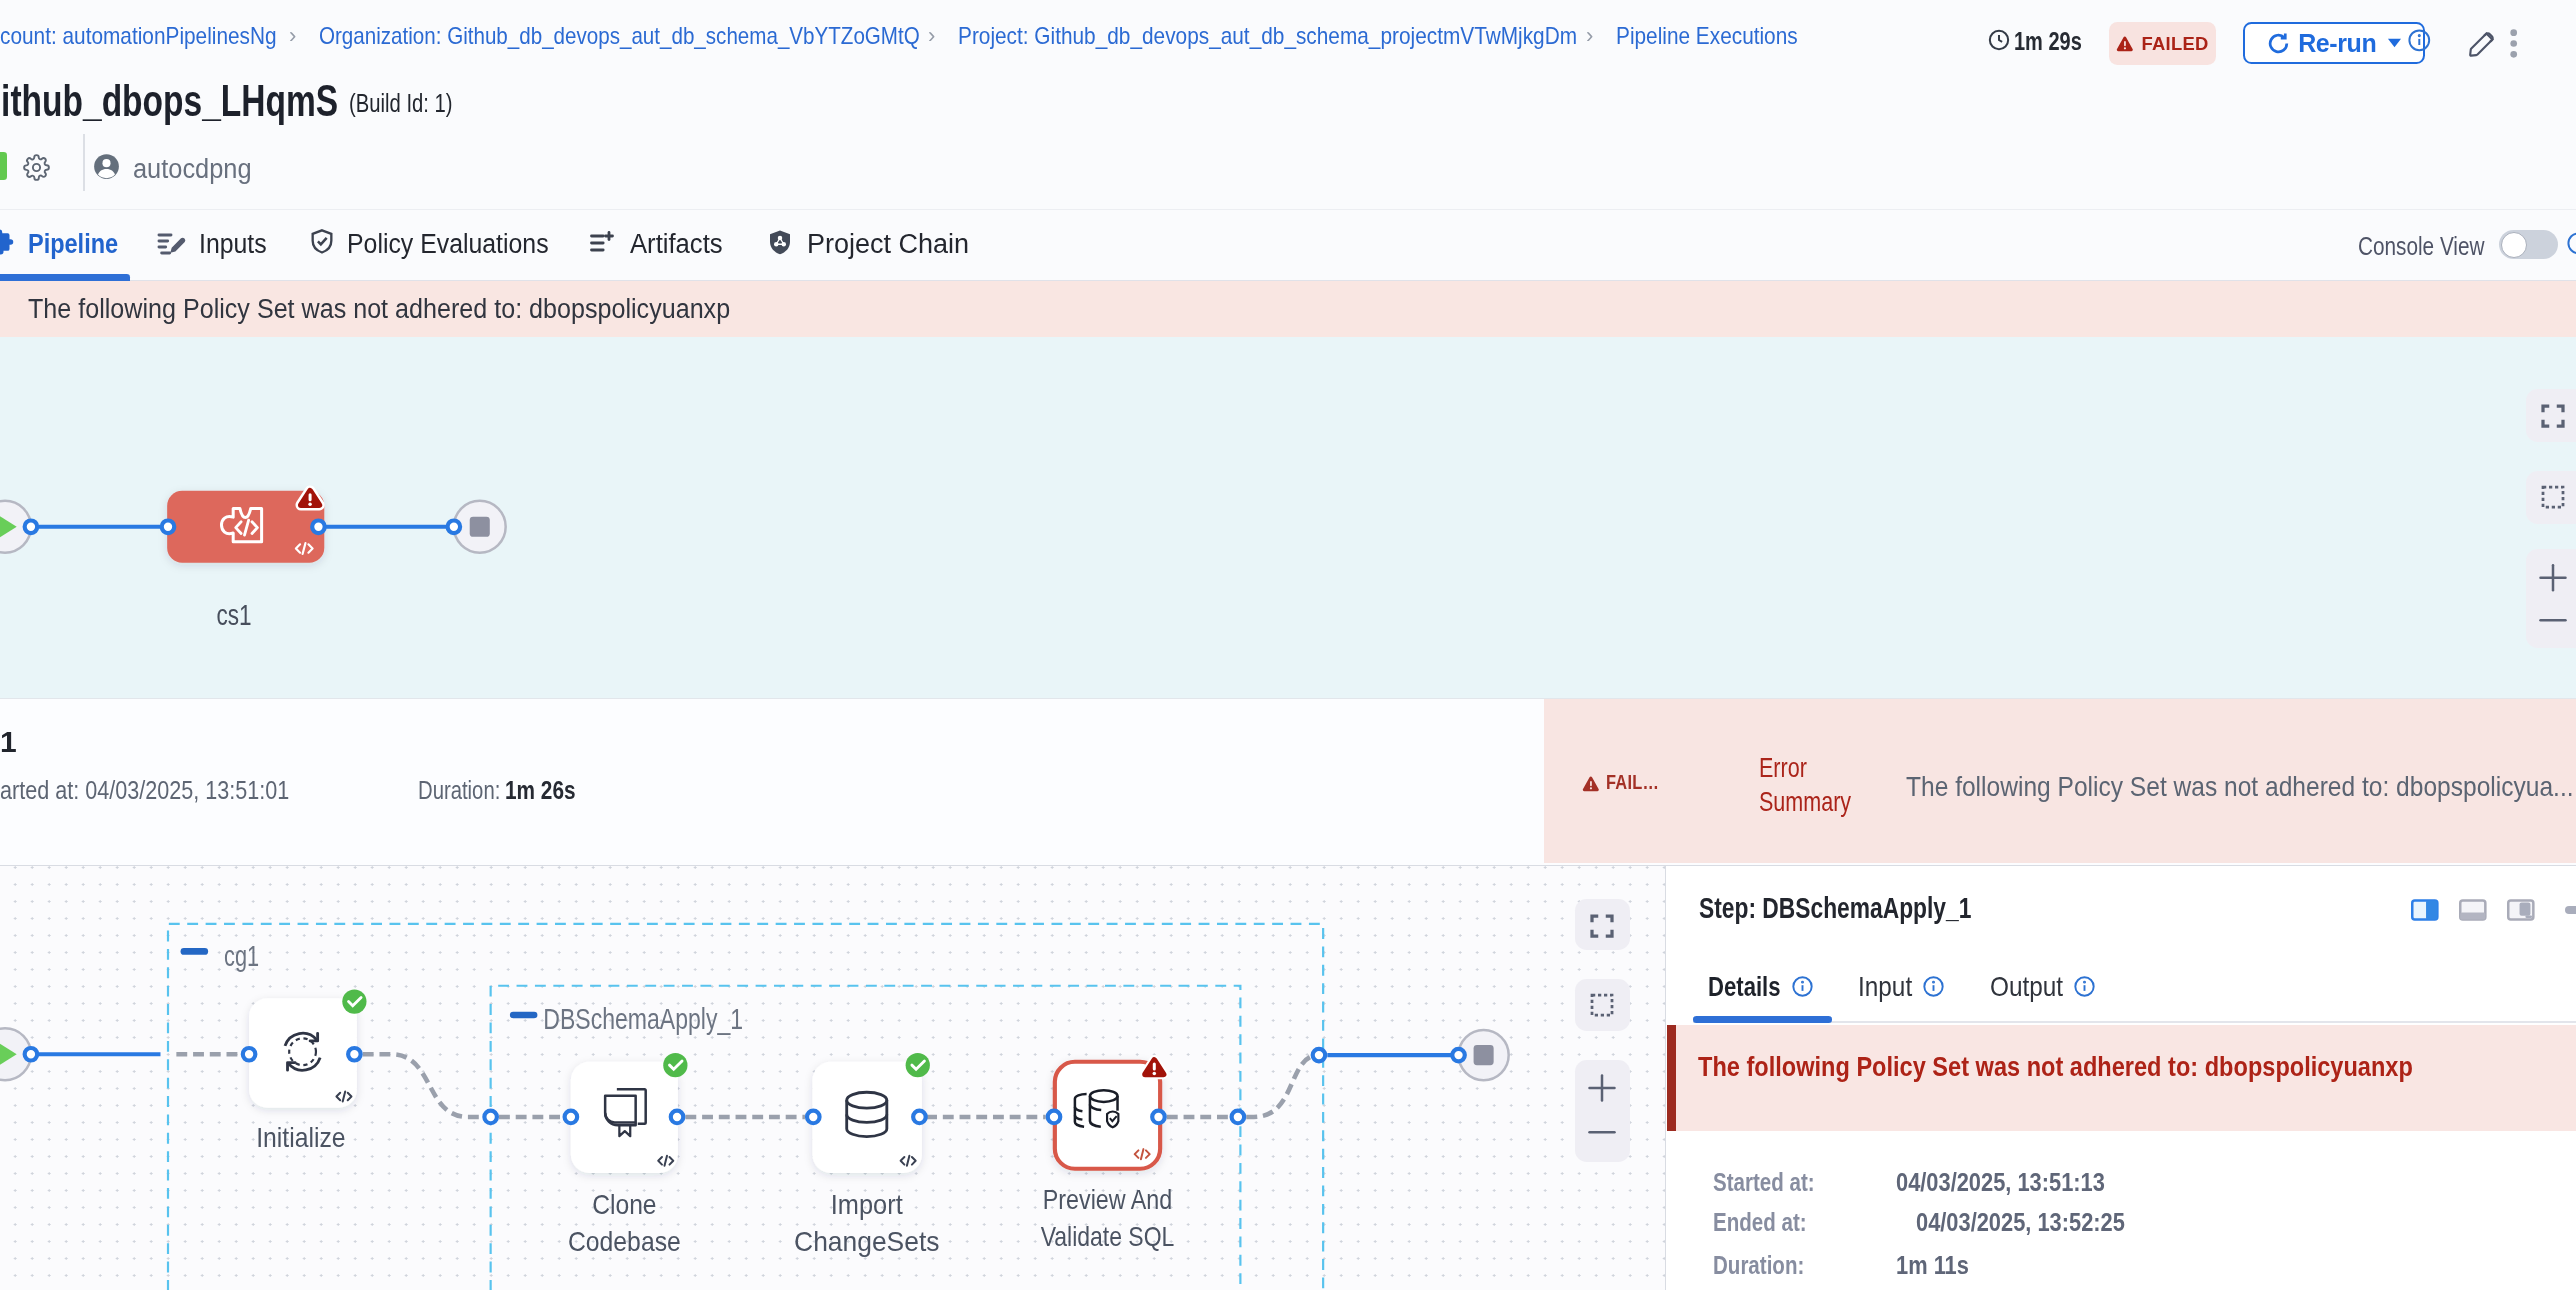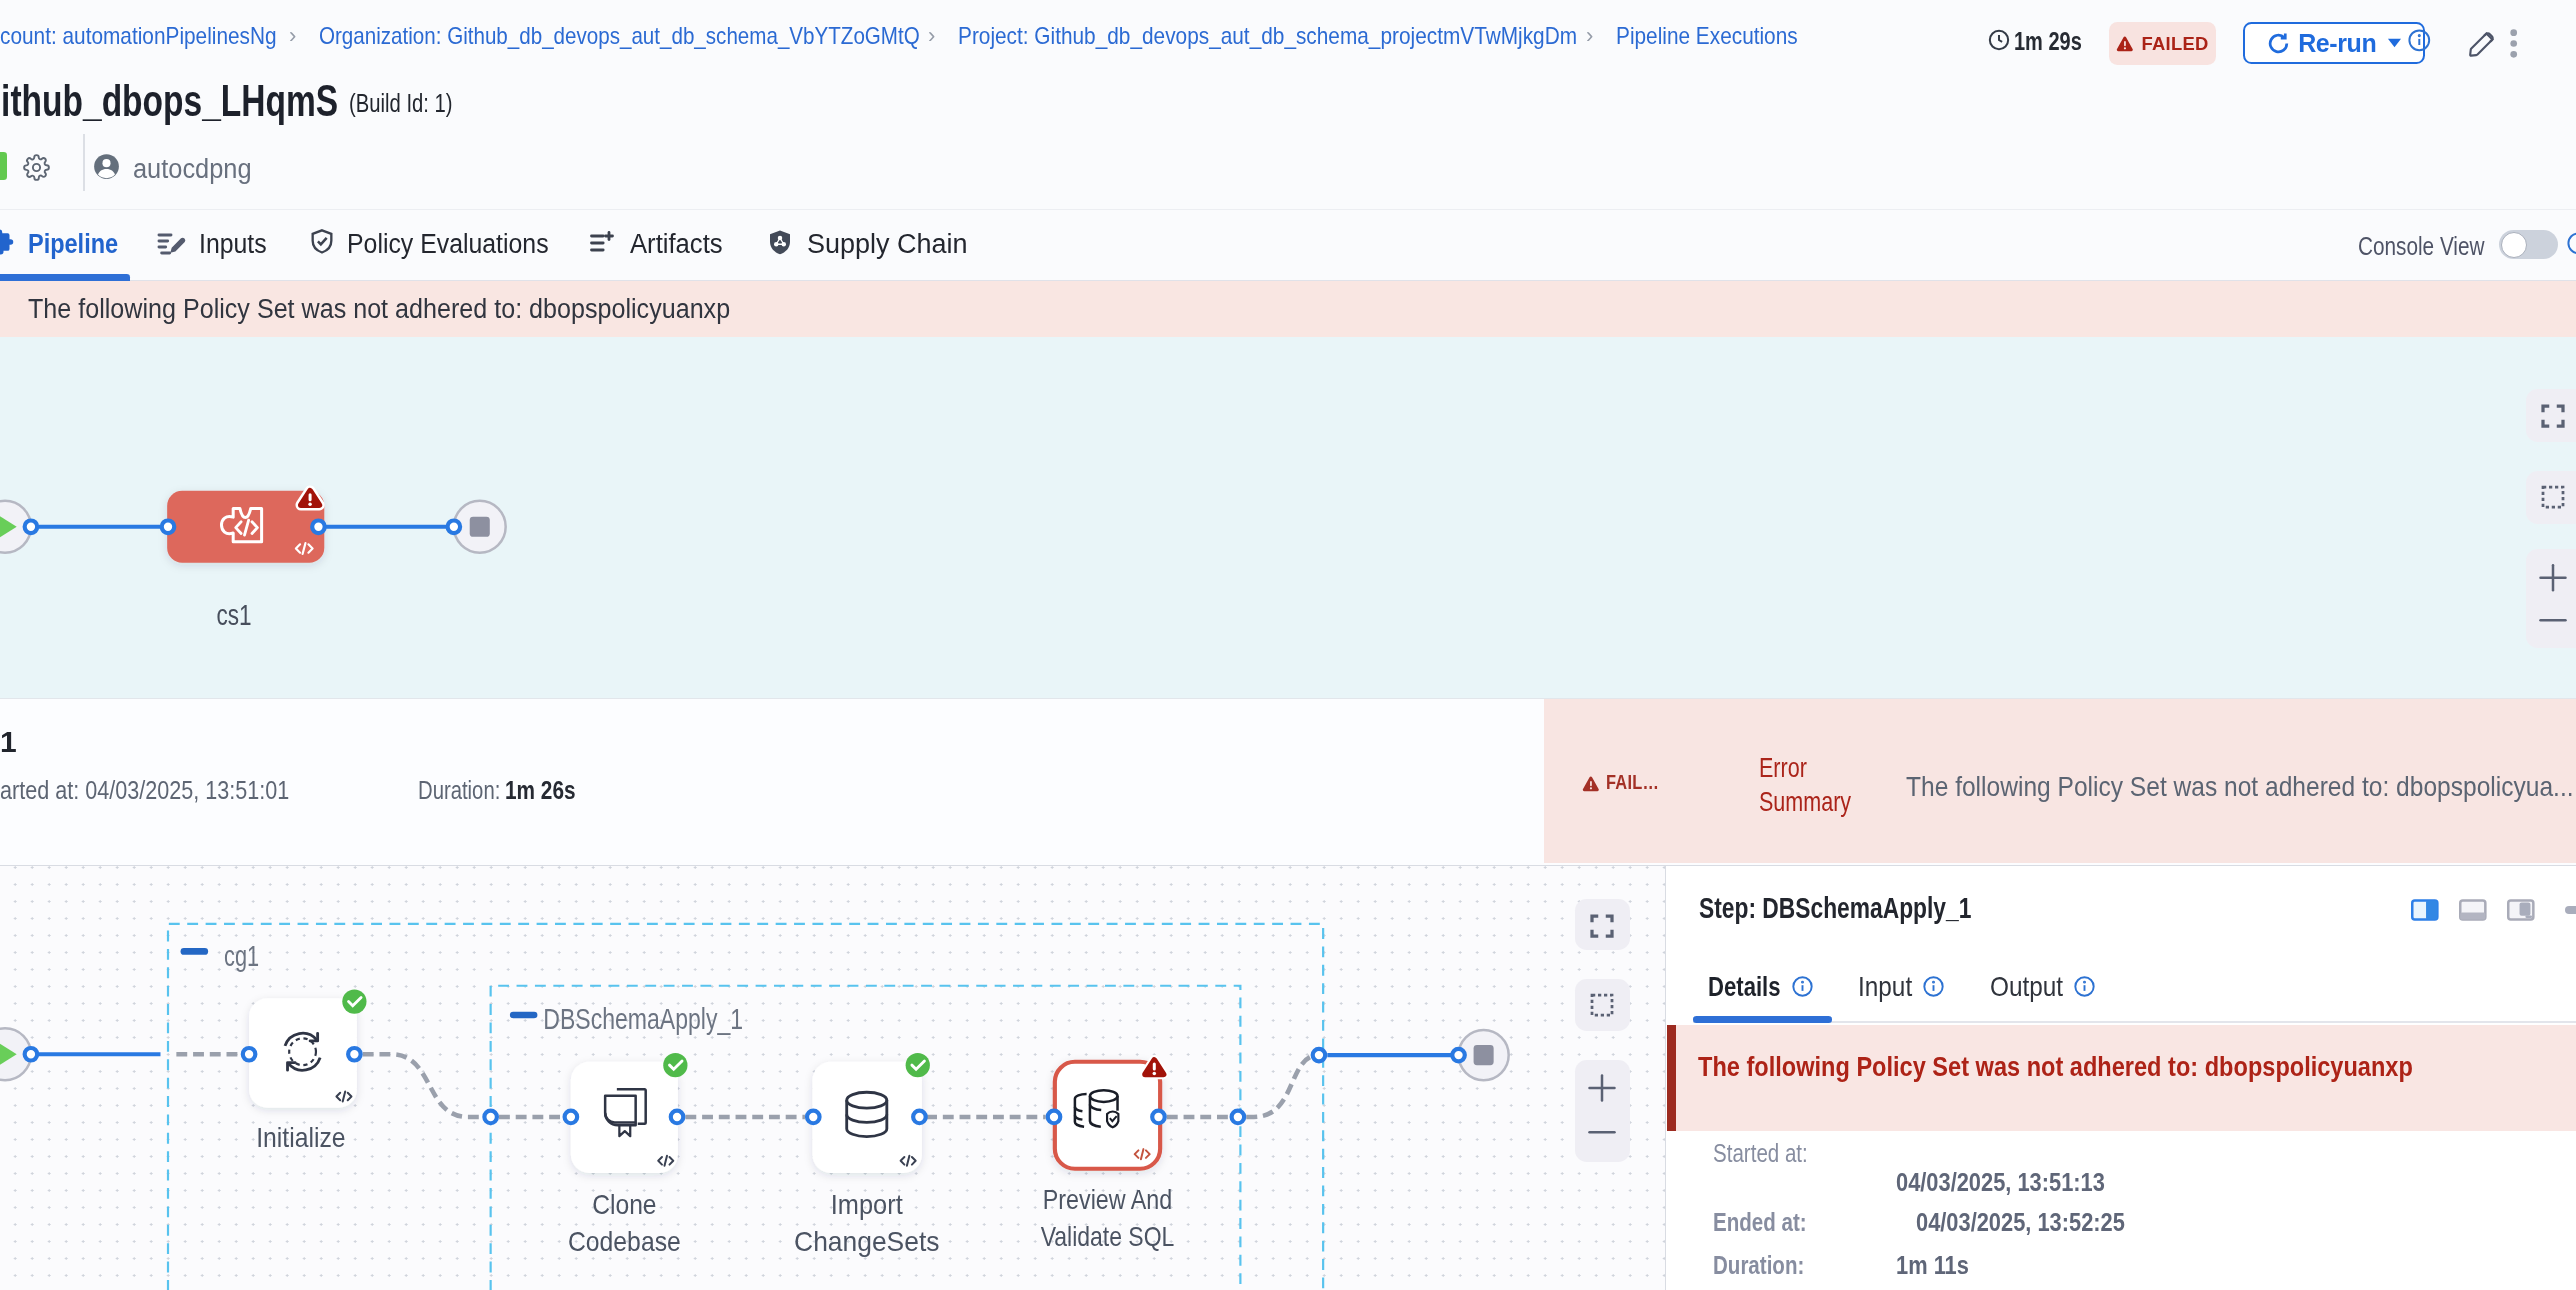--- a/index.html
+++ b/index.html
@@ -113,21 +113,21 @@
 </svg>
 <div class="abs" style="left:630px;top:229px;font-size:27px;font-weight:500;color:#23262e;"><span class="sx" style="transform:scaleX(0.95);">Artifacts</span></div>
 
 <svg class="abs" style="left:765px;top:227px;" width="30" height="32" viewBox="0 0 24 24">
   <path d="M12 2 20 5v6c0 5-3.5 8.5-8 10-4.5-1.5-8-5-8-10V5z" fill="#434a58"></path>
   <circle cx="12" cy="8" r="1.8" fill="#fff"></circle>
     <circle cx="9" cy="13" r="1.8" fill="#fff"></circle>
     <circle cx="15" cy="13" r="1.8" fill="#fff"></circle>
   <path d="M12 8 9 13 M12 8 15 13 M9 13 h6" stroke="#fff" stroke-width="1.1"></path>
 </svg>
-<div class="abs" style="left:807px;top:229px;font-size:27px;font-weight:500;color:#23262e;"><span class="sx" style="transform:scaleX(1);">Supply Chain</span></div>
+<div class="abs" style="left:807px;top:229px;font-size:27px;font-weight:500;color:#23262e;"><span class="sx" style="transform:scaleX(1);">Project Chain</span></div>
 
 <div class="abs" style="left:2358px;top:232px;font-size:25px;color:#4e5366;"><span class="sx" style="transform:scaleX(0.83);">Console View</span></div>
 <div class="abs" style="left:2499px;top:230px;width:59px;height:29px;background:#ccd2dc;border-radius:15px;"></div>
 <div class="abs" style="left:2501px;top:232px;width:26px;height:26px;background:#ffffff;border:0.8px solid #aab0bc;border-radius:50%;"></div>
 <svg class="abs" style="left:2567px;top:232px;" width="22.6" height="22.6" viewBox="0 0 24 24" fill="none" stroke="#2d72d2" stroke-width="2.1">
   <circle cx="12" cy="12" r="10.5"></circle>
     <line x1="12" y1="10.5" x2="12" y2="17"></line>
     <circle cx="12" cy="7" r="0.6" fill="#2d72d2"></circle>
 </svg>
 
@@ -401,19 +401,19 @@
     <line x1="12" y1="10.5" x2="12" y2="17"></line>
     <circle cx="12" cy="7" r="0.6" fill="#2d72d2"></circle>
 </svg>
 <div class="abs" style="left:2141px;top:1022px;font-size:24px;font-weight:500;color:#30343c;"><span class="sx" style="transform:scaleX(0.89);">Execution Context</span></div>
 <div class="abs" style="left:1693px;top:1021px;width:883px;height:1.7px;background:#e3e5eb;"></div>
 <div class="abs" style="left:1693px;top:1016px;width:139px;height:6.7px;background:#2e6fd6;border-radius:3.3px;"></div>
 
 <div class="abs" style="left:1667px;top:1025px;width:909px;height:106px;background:#f9e6e3;border-left:9.2px solid #9d2b20;"></div>
 <div class="abs" style="left:1698px;top:1051px;font-size:27.6px;font-weight:bold;color:#ad2317;"><span class="sx" style="transform:scaleX(0.854);">The following Policy Set was not adhered to: dbopspolicyuanxp</span></div>
 
-<div class="abs" style="left:1713px;top:1138px;font-size:26px;font-weight:normal;color:#878da0;"><span class="sx" style="transform:scaleX(0.79);">Started at:</span></div>
+<div class="abs" style="left:1713px;top:1167px;font-size:26px;font-weight:bold;color:#878da0;"><span class="sx" style="transform:scaleX(0.79);">Started at:</span></div>
 <div class="abs" style="left:1896px;top:1167px;font-size:26px;font-weight:bold;color:#5f6678;"><span class="sx" style="transform:scaleX(0.84);">04/03/2025, 13:51:13</span></div>
 <div class="abs" style="left:1713px;top:1207px;font-size:26px;font-weight:bold;color:#878da0;"><span class="sx" style="transform:scaleX(0.79);">Ended at:</span></div>
 <div class="abs" style="left:1896px;top:1207px;font-size:26px;font-weight:bold;color:#5f6678;margin-left:20px;"><span class="sx" style="transform:scaleX(0.84);">04/03/2025, 13:52:25</span></div>
 <div class="abs" style="left:1713px;top:1250px;font-size:26px;font-weight:bold;color:#878da0;"><span class="sx" style="transform:scaleX(0.79);">Duration:</span></div>
 <div class="abs" style="left:1896px;top:1250px;font-size:26px;font-weight:bold;color:#5f6678;"><span class="sx" style="transform:scaleX(0.84);">1m 11s</span></div>
 
 
 </body></html>

